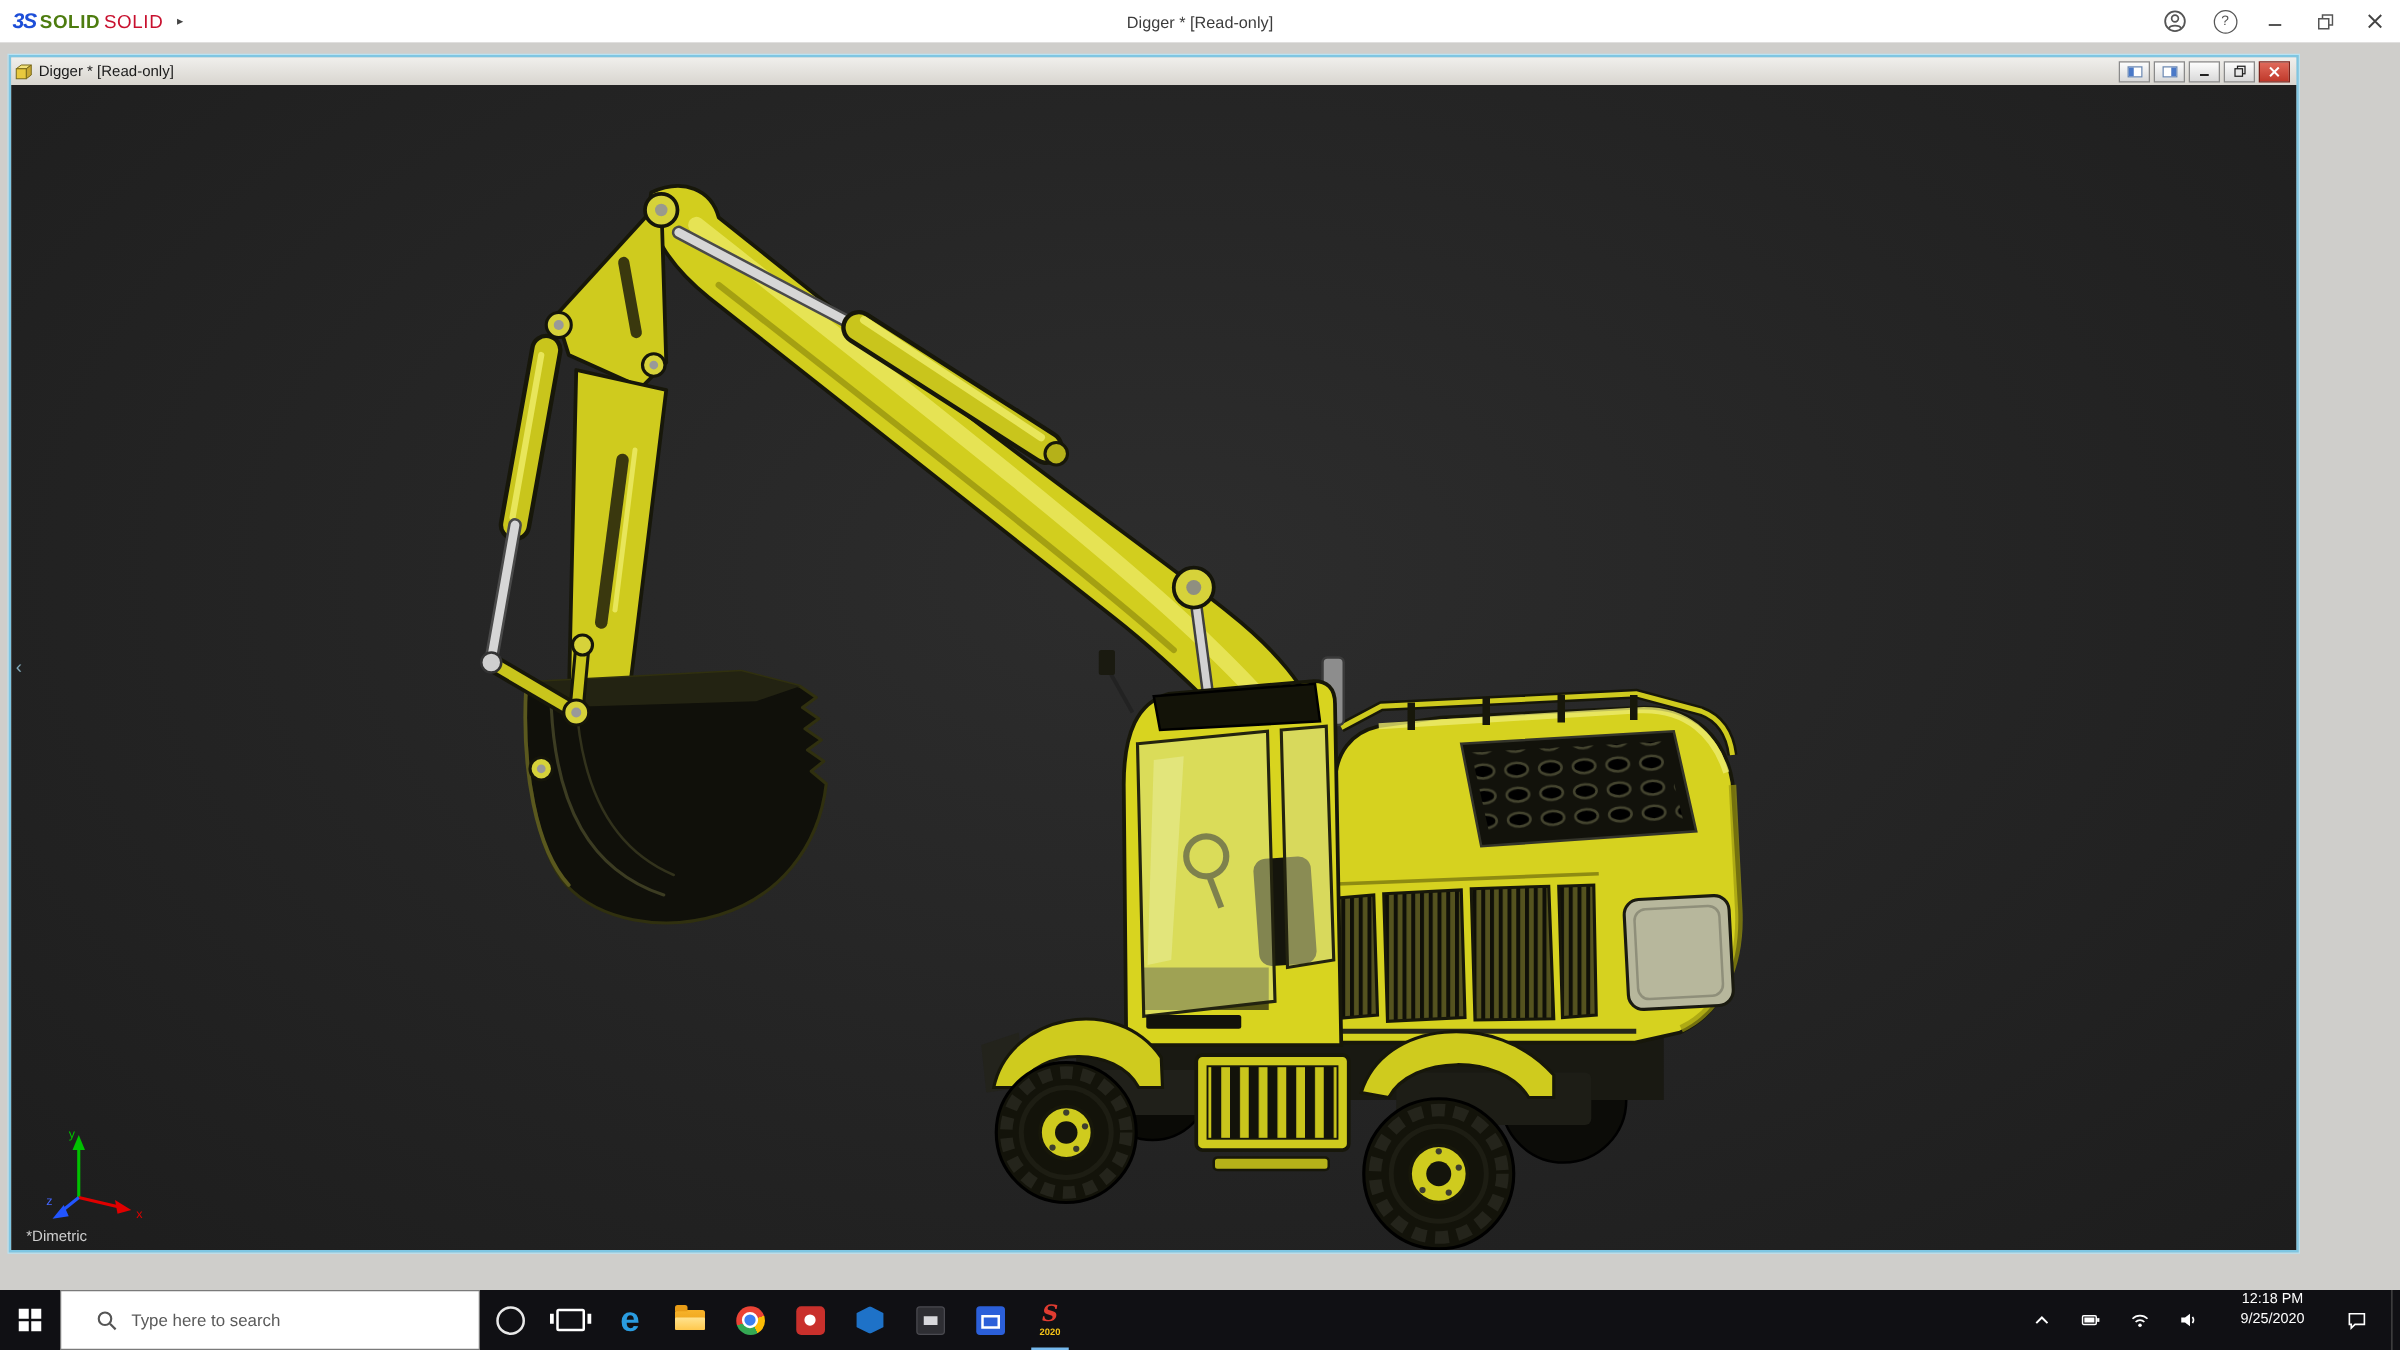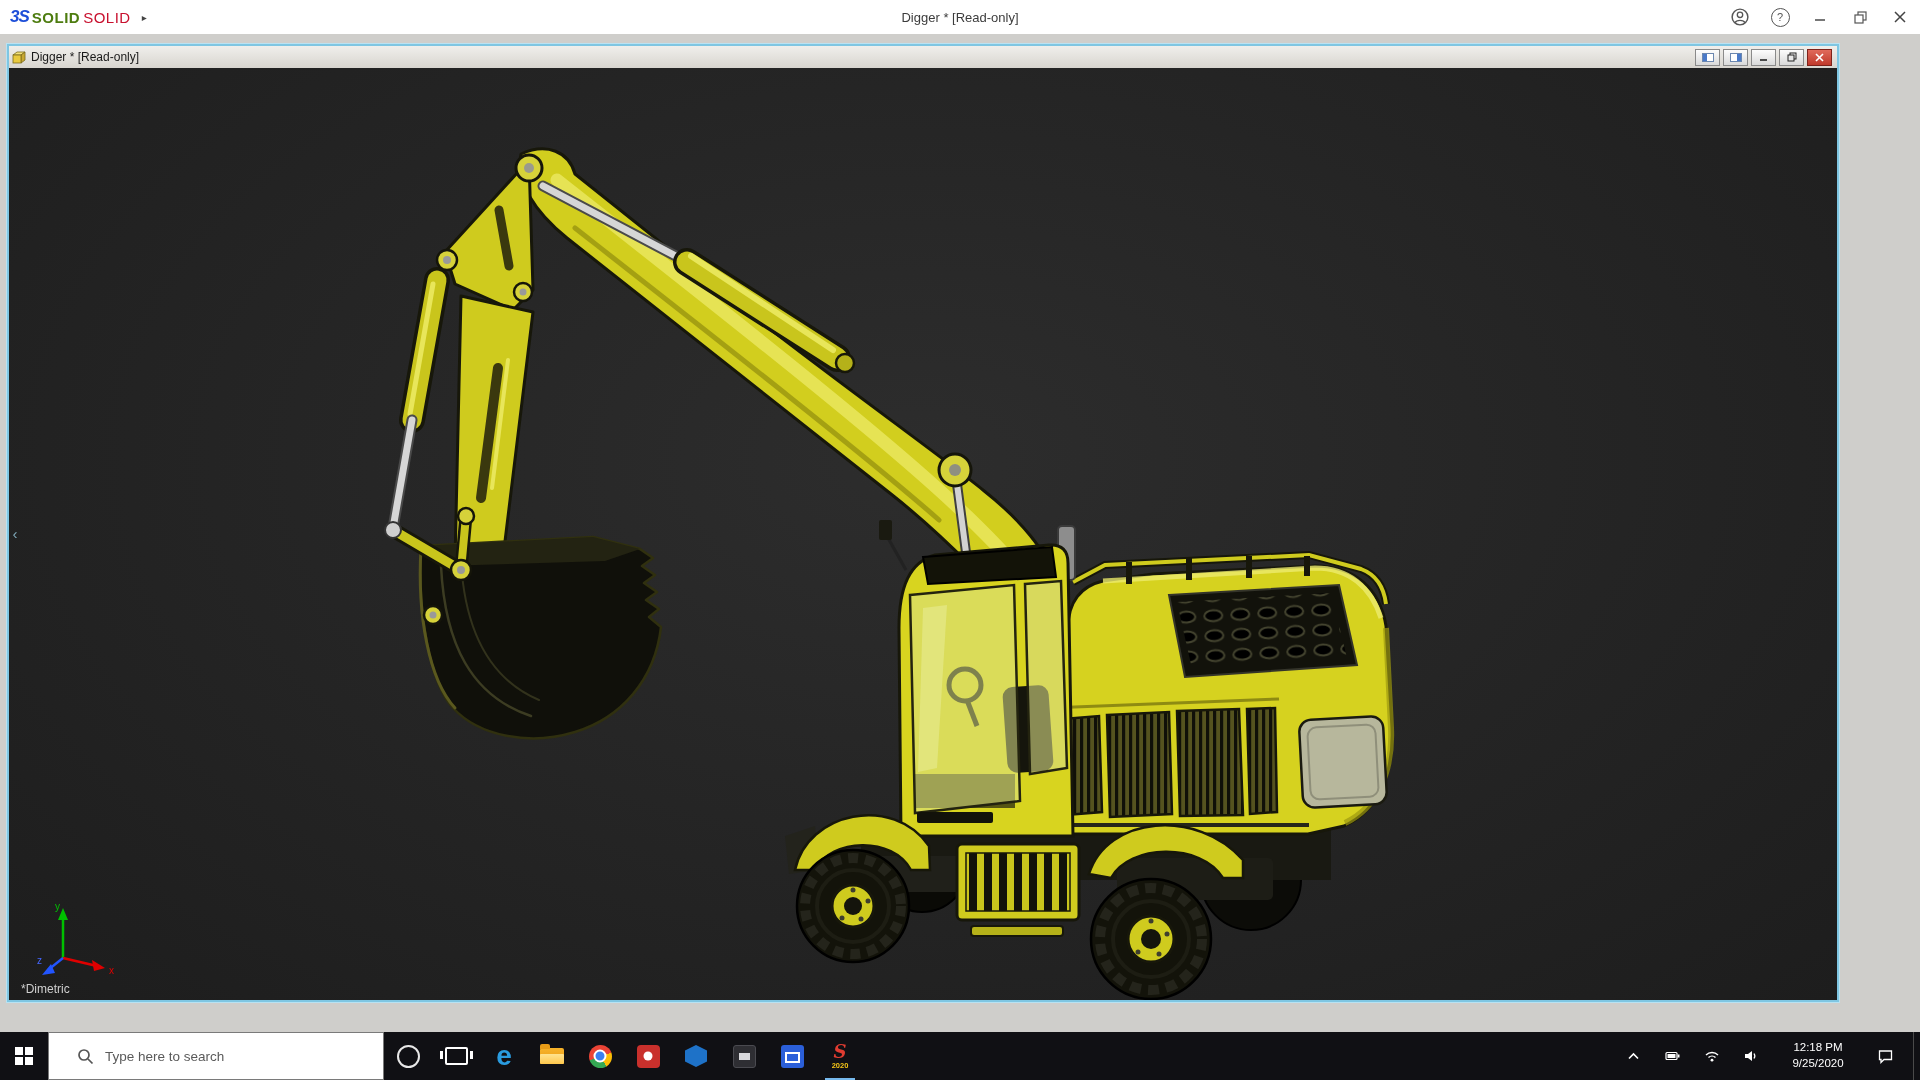--- a/index.html
+++ b/index.html
@@ -76,21 +76,21 @@
                   width:9px;height:9px;background:#fff;border-radius:50%;}
   .app-cube{width:22px;height:22px;background:#1e72c8;
             clip-path:polygon(50% 0,100% 25%,100% 75%,50% 100%,0 75%,0 25%);}
   .app-dark{width:23px;height:23px;background:#2e2e33;border:1px solid #4a4a50;border-radius:3px;box-sizing:border-box;}
   .app-dark::after{content:"";display:block;width:11px;height:7px;margin:7px auto;background:#d8d8dc;}
   .app-blue{width:23px;height:23px;background:#2b5fd9;border-radius:3px;}
   .app-blue::after{content:"";display:block;width:11px;height:7px;margin:7px auto;border:2px solid #fff;}
   .sw-icon{display:flex;flex-direction:column;align-items:center;line-height:1;}
   .sw-s{color:#e03c31;font-weight:bold;font-style:italic;font-size:18px;font-family:"DejaVu Serif",serif;}
   .sw-year{color:#f5c518;font-size:7.5px;font-weight:bold;margin-top:1px;}
-  .tray{margin-left:auto;display:flex;align-items:center;gap:16px;}
+  .tray{margin-left:auto;display:flex;align-items:flex-start;gap:16px;}
   .tray-btn{width:23px;height:48px;display:flex;align-items:center;justify-content:center;}
   .clock{min-width:66px;text-align:center;font-size:11.5px;line-height:1.35;padding:0 7px;}
   .show-desktop{width:6px;height:48px;border-left:1px solid #4a4a4a;}
 </style>
 </head>
 <body>
 
 <div class="screen">
 
   <header class="titlebar">

